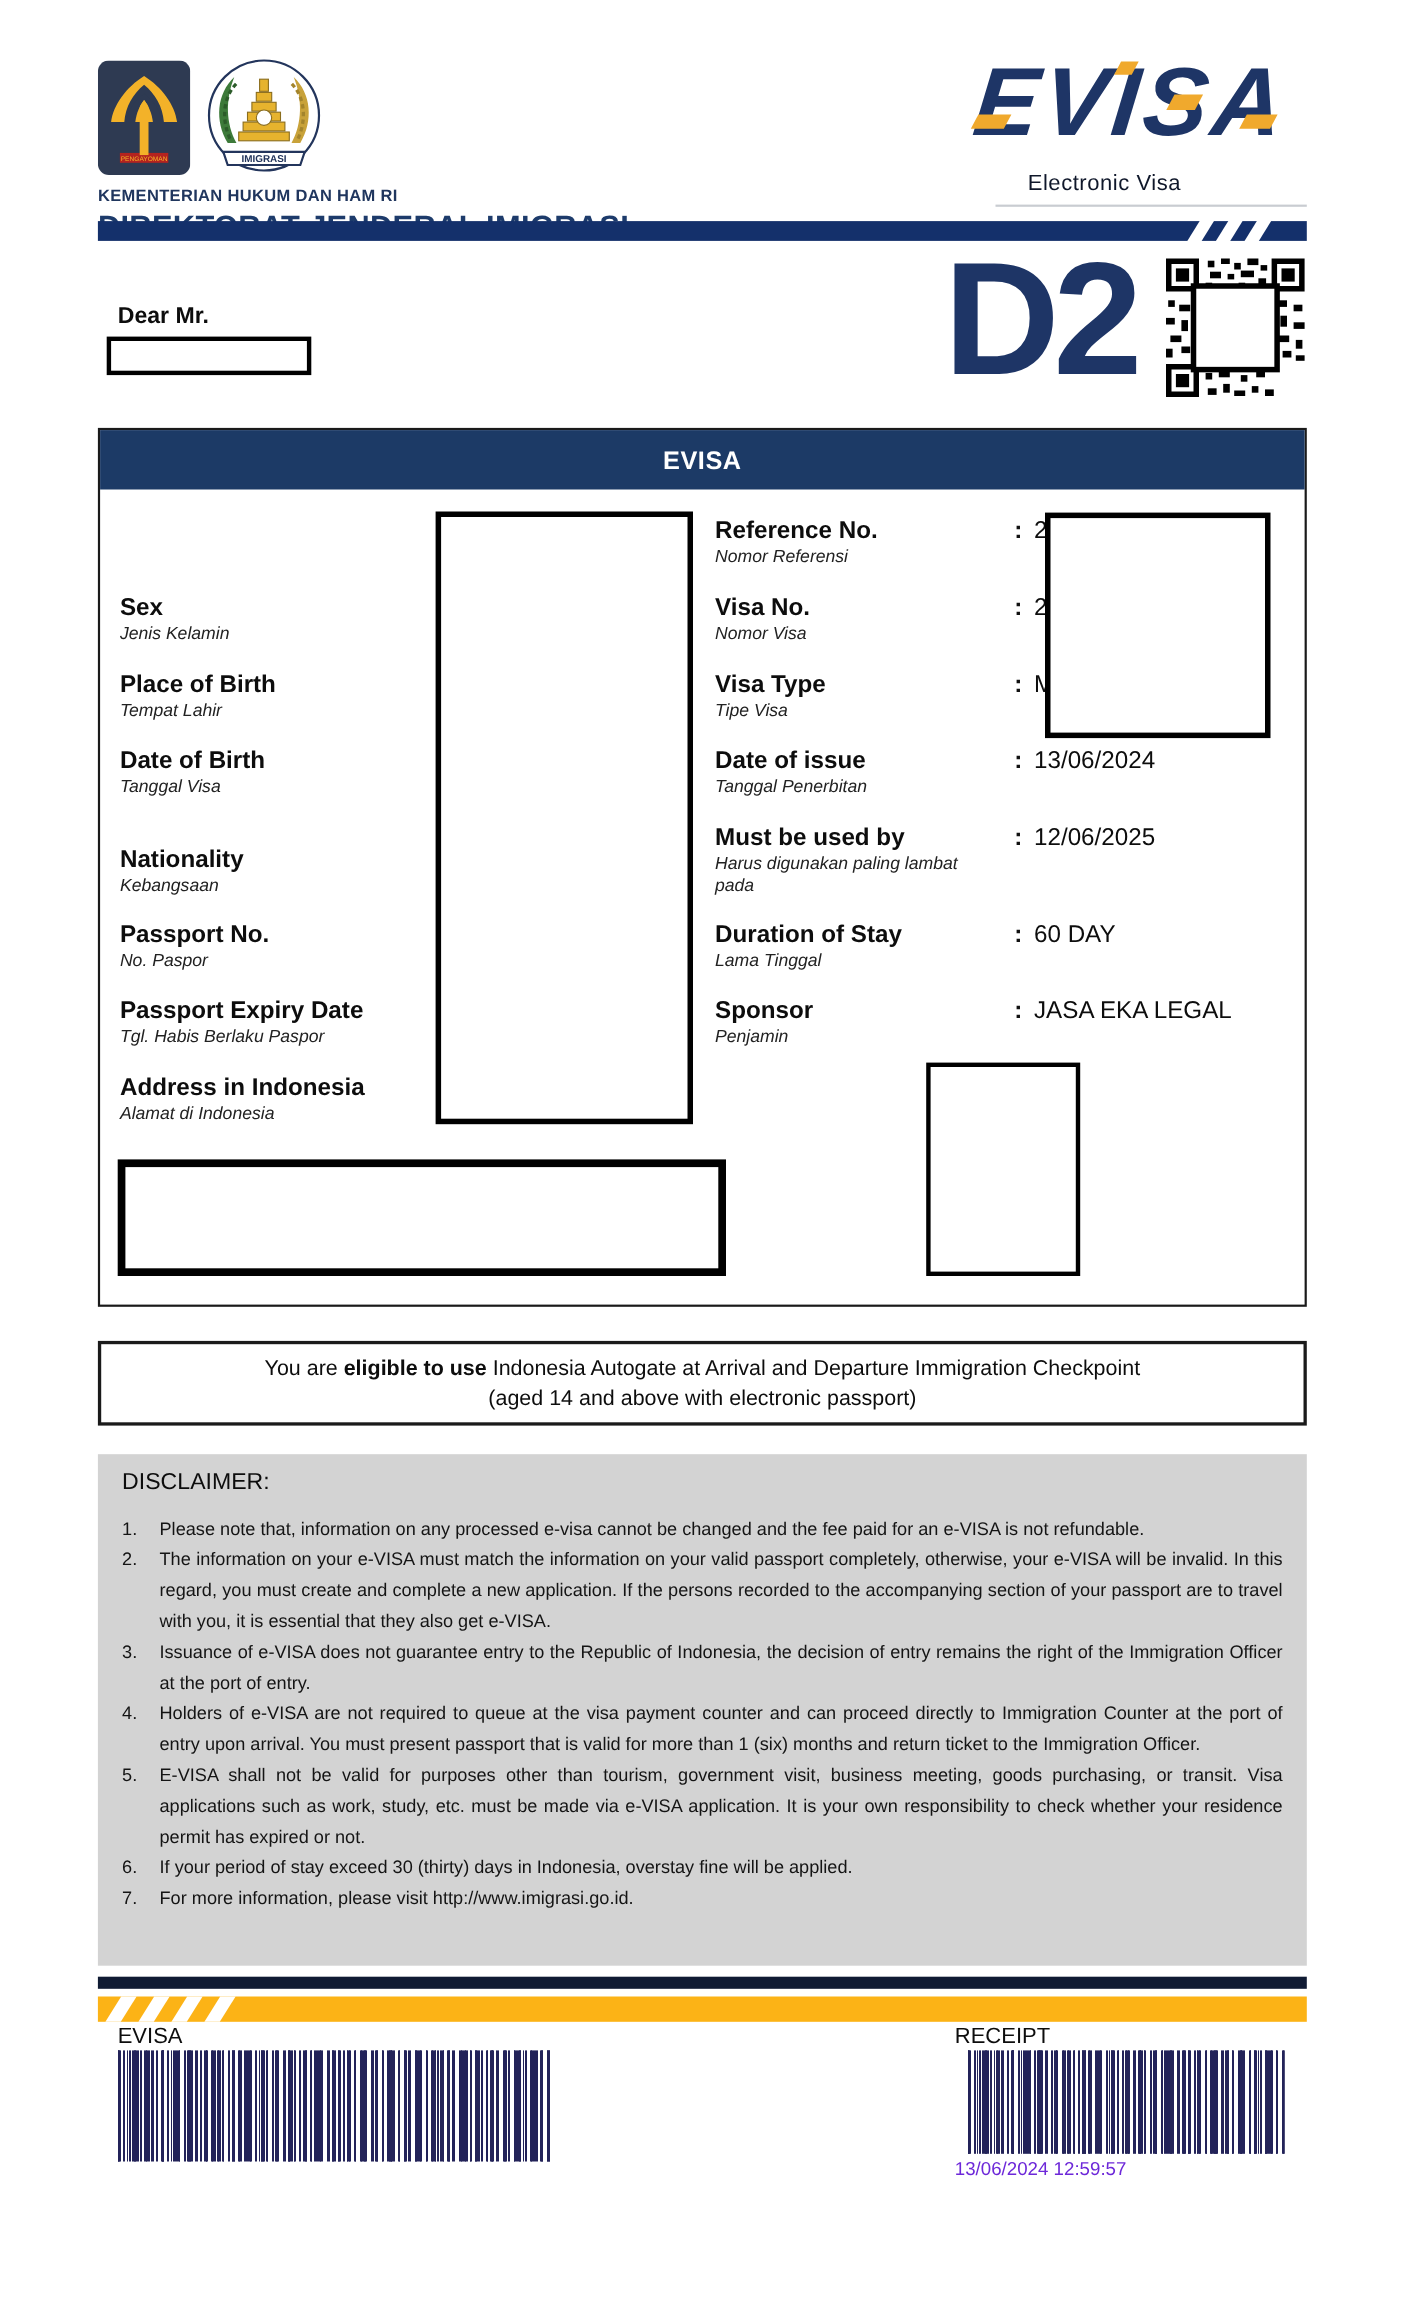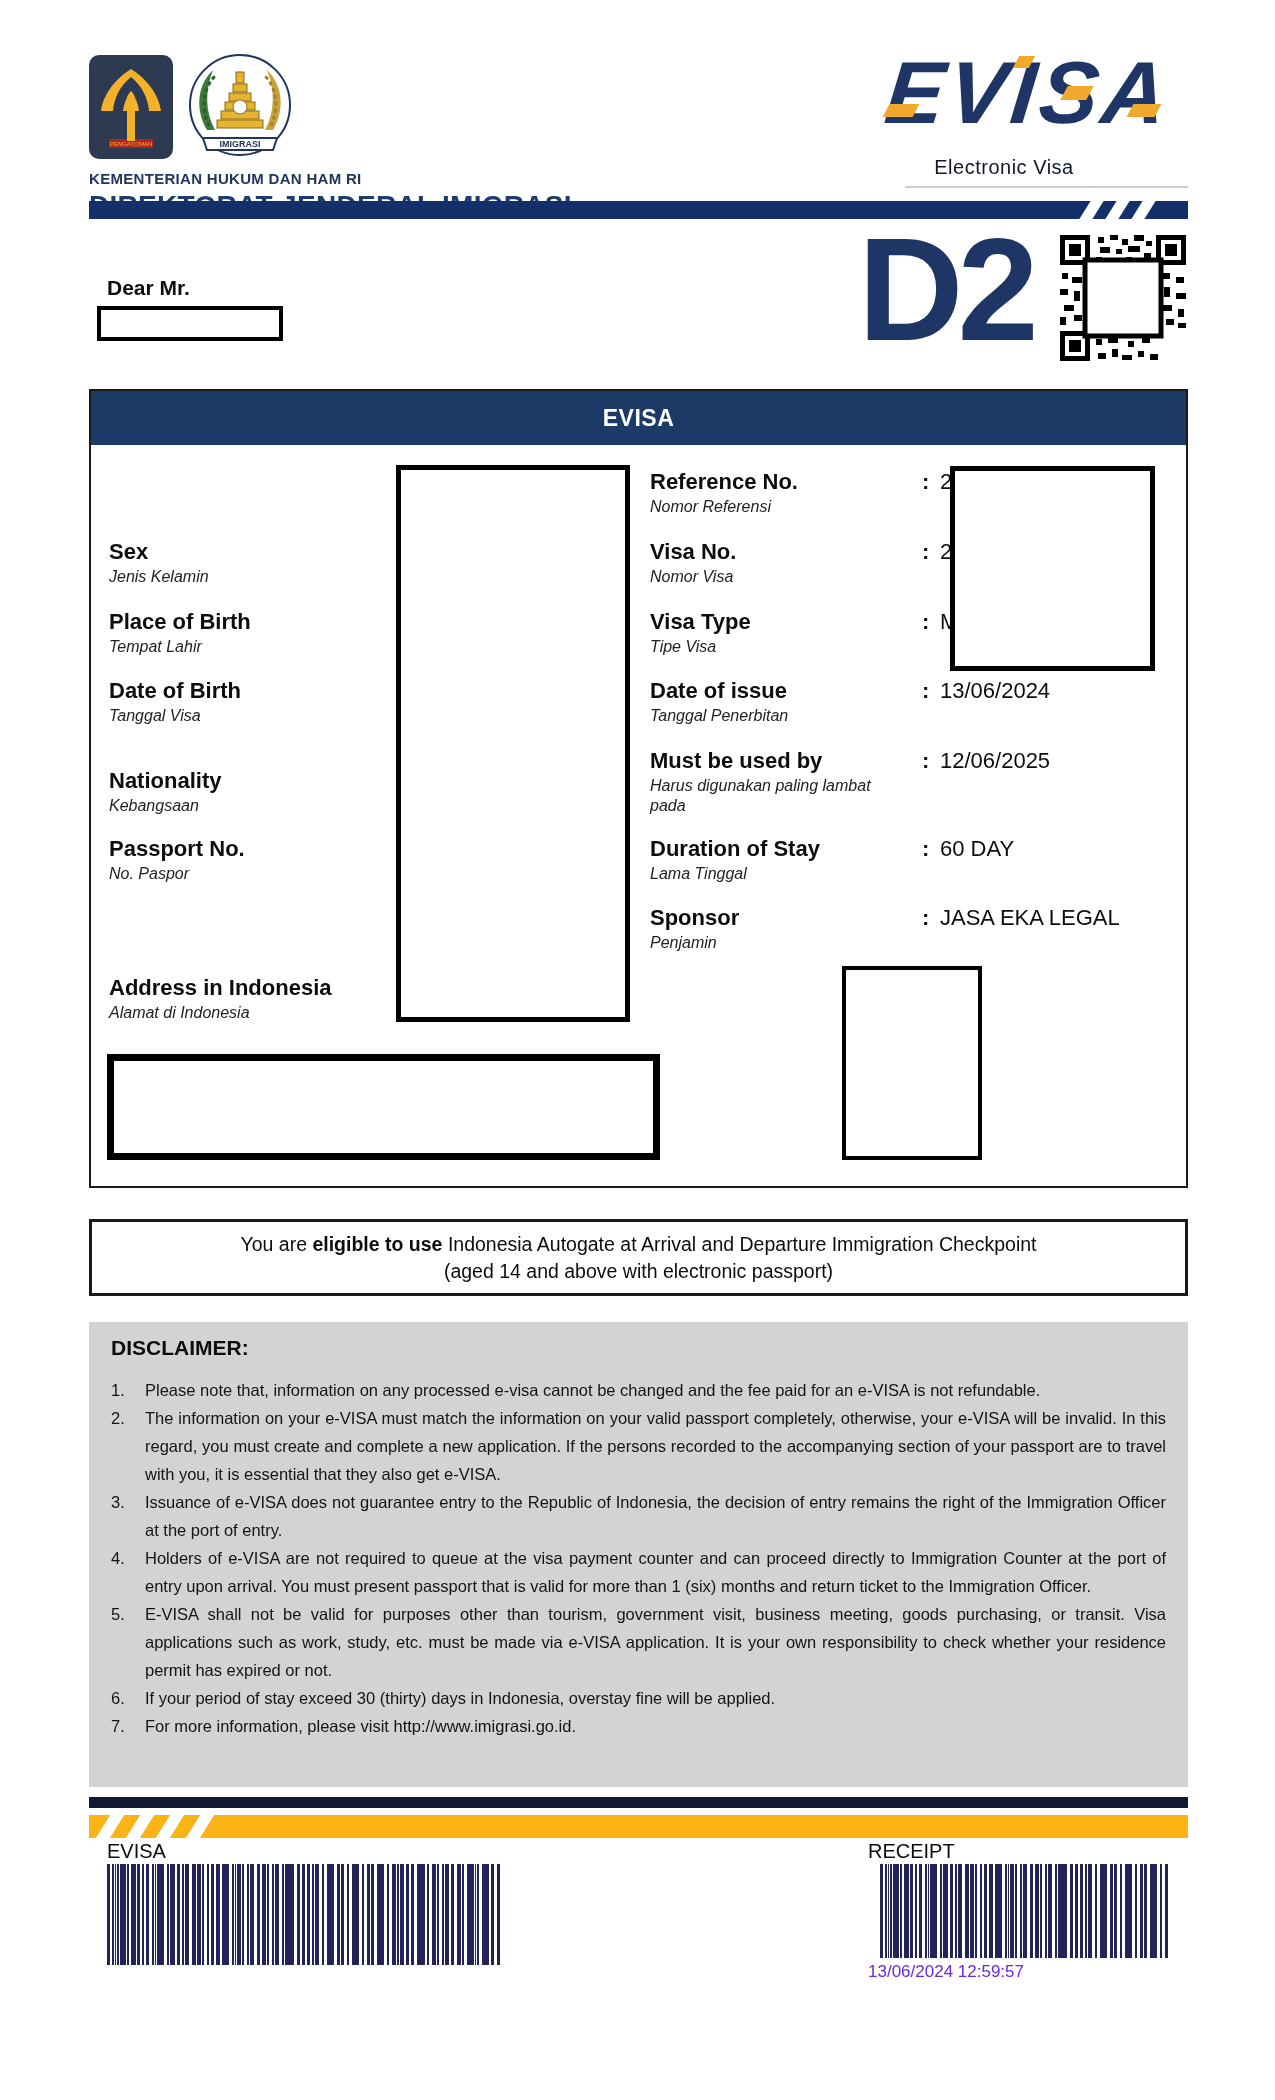--- a/index.html
+++ b/index.html
@@ -43,21 +43,21 @@
   .redact-values-left{left:305px;top:74px;width:234px;height:557px;}
   .redact-values-right{left:859px;top:75px;width:205px;height:205px;}
   .redact-photo{left:751px;top:575px;width:140px;height:194px;border-width:4px;}
   .redact-wide{left:16px;top:663px;width:553px;height:106px;border-width:7px;}
 
   
   .eligibility{left:89px;top:1219px;width:1099px;height:77px;border:3px solid #1a1a1a;box-sizing:border-box;display:flex;flex-direction:column;align-items:center;justify-content:center;text-align:center;font-size:19.5px;line-height:27px;color:#0d0d0d;background:#fff;}
 
   
   .disclaimer{left:89px;top:1322px;width:1099px;height:465px;background:#d3d3d3;box-sizing:border-box;padding:14px 22px 0 22px;}
-  .disclaimer h3{margin:0 0 16px 0;font-size:21px;font-weight:bold;color:#0d0d0d;}
+  .disclaimer h3{margin:0 0 16px 0;font-size:21px;font-weight:normal;color:#0d0d0d;}
   .disclaimer ol{margin:0;padding:0;list-style:none;}
   .disclaimer li{display:flex;font-size:16.5px;line-height:28px;color:#141414;}
   .disclaimer .num{width:34px;flex:0 0 34px;}
   .disclaimer .txt{flex:1;text-align:justify;}
 
   
   .footbar-navy{left:89px;top:1797px;width:1099px;height:11px;background:#101b33;}
   .footbar-yellow{left:89px;top:1815px;width:1099px;height:23px;background:#fcb316;}
   .fstripe{position:absolute;top:0;width:14px;height:100%;background:#fff;transform:skewX(-32deg);}
   .foot-label-left{left:107px;top:1840px;font-size:20px;color:#0d0d0d;}
@@ -221,20 +221,28 @@
         <div class="val"></div>
     </div>
     <div class="row lrow" style="top:445px">
       <div>
           <div class="lbl">Passport No.</div>
           <div class="sub">No. Paspor</div>
         </div>
       <div class="colon">:</div>
         <div class="val"></div>
     </div>
+    <div class="row lrow" style="top:514px">
+      <div>
+          <div class="lbl">Passport Expiry Date</div>
+          <div class="sub">Tgl. Habis Berlaku Paspor</div>
+        </div>
+      <div class="colon">:</div>
+        <div class="val"></div>
+    </div>
     <div class="row lrow" style="top:584px">
       <div>
           <div class="lbl">Address in Indonesia</div>
           <div class="sub">Alamat di Indonesia</div>
         </div>
       <div class="colon">:</div>
         <div class="val"></div>
     </div>
 
     <div class="row rrow" style="top:78px">

